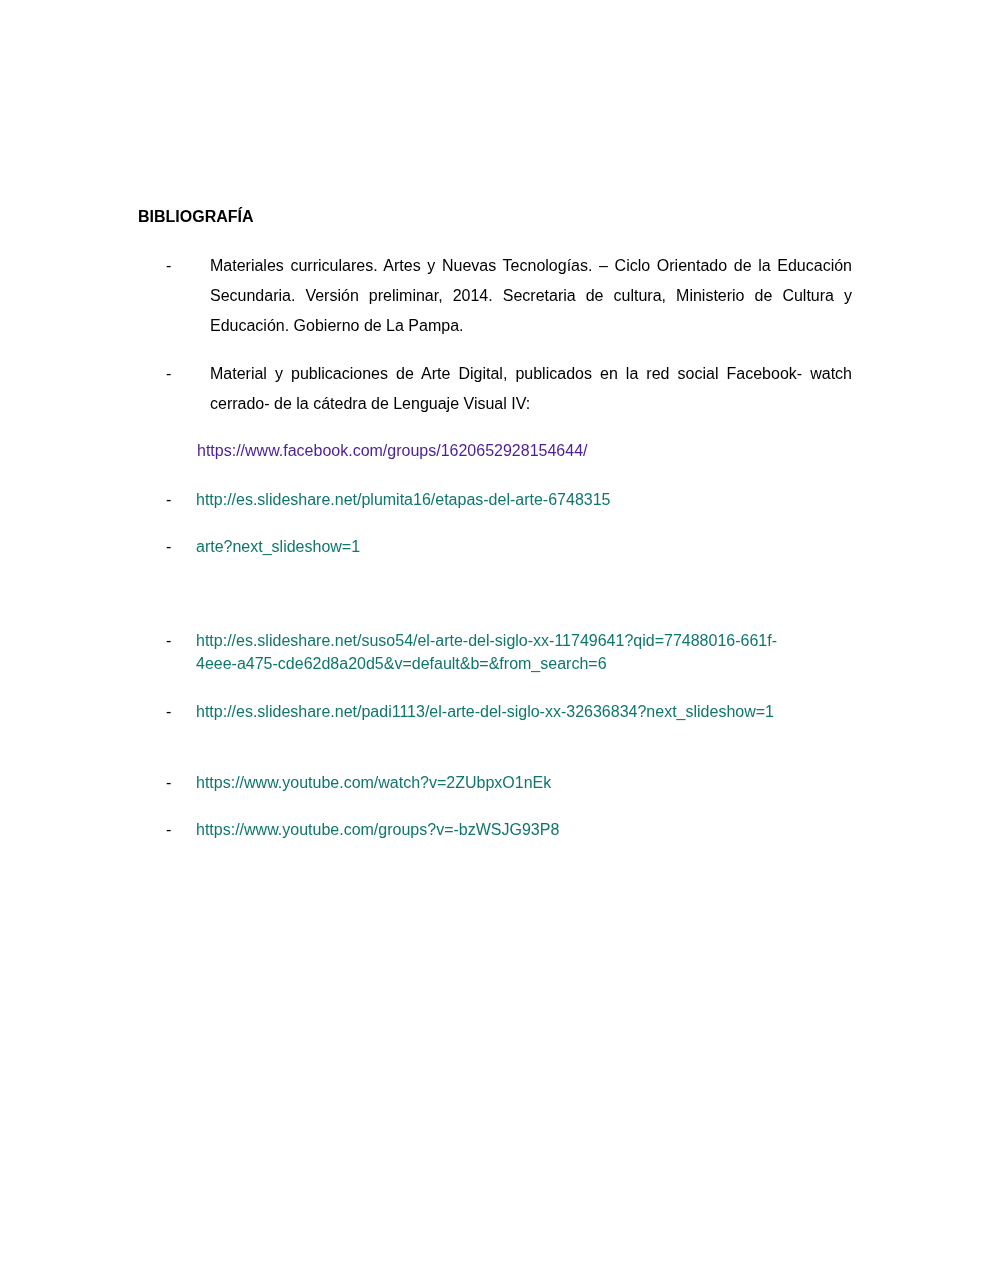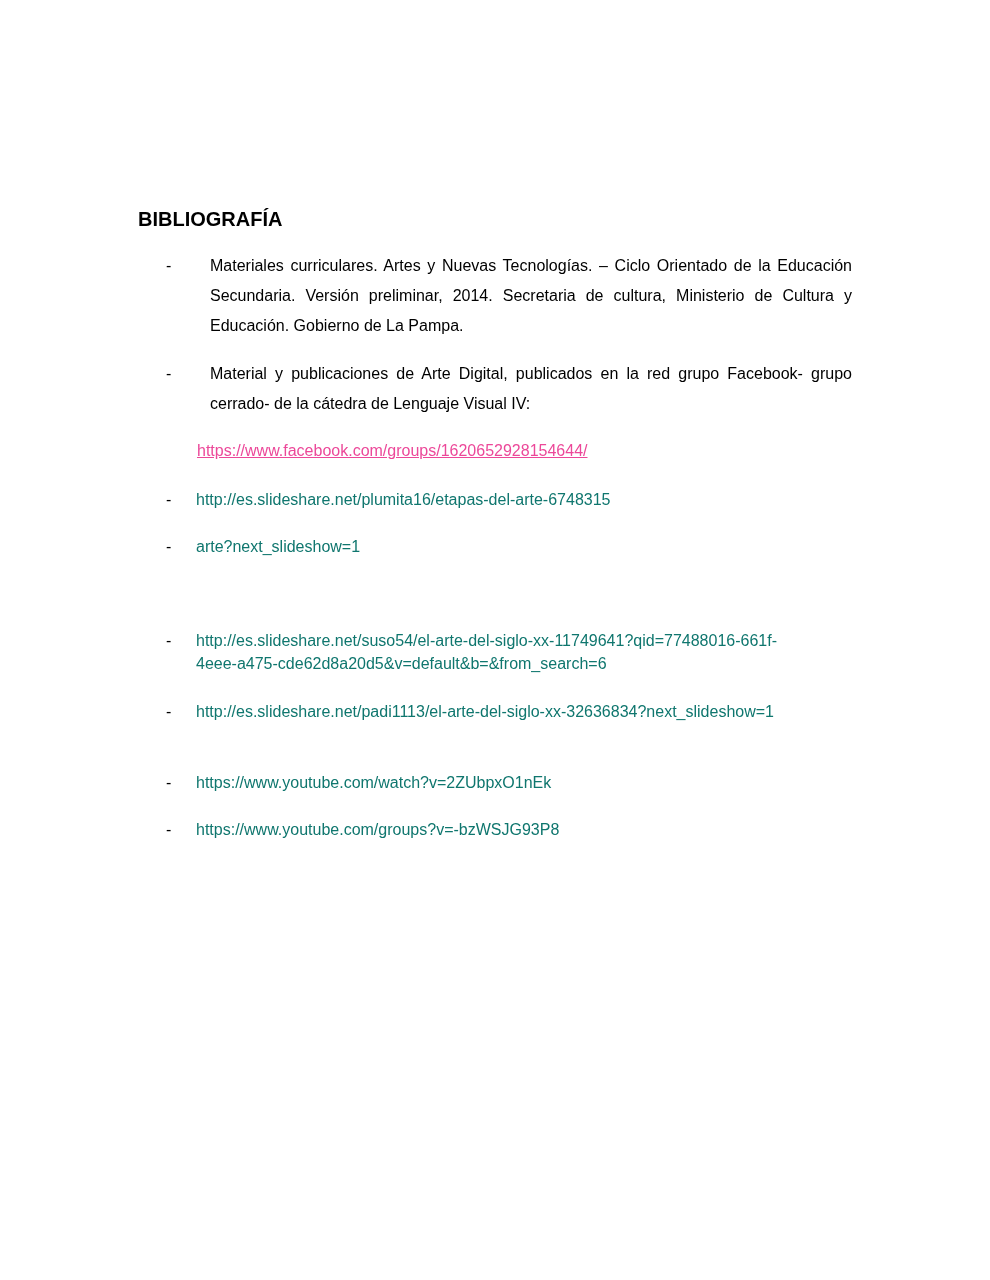--- a/index.html
+++ b/index.html
@@ -18,21 +18,21 @@
     .page {
       position: absolute;
       left: 0; top: 0;
       width: 990px; height: 1280px;
       background: #ffffff;
     }
     .heading {
       position: absolute;
       left: 138px;
       top: 208px;
-      font-size: 20px;
+      font-size: 16px;
       font-weight: bold;
       letter-spacing: 0px;
     }
     .entry {
       position: absolute;
       left: 166px;
       width: 686px;
       font-size: 16px;
     }
     .dash {
@@ -50,41 +50,40 @@
       color: #0f766e;
       margin-left: 30px;
       display: block;
       line-height: 23px;
       word-break: break-all;
     }
     .link-indented {
       position: absolute;
       left: 197px;
       font-size: 16px;
-      color: #ec4899;
-      text-decoration: underline;
+      color: #4c1d95;
     }
     .dash-line { line-height: 23px; }
     .dash-text { line-height: 30px; }
   </style>
 </head>
 <body>
 
 <div class="page">
 
   <div class="heading">BIBLIOGRAFÍA</div>
 
   <div class="entry" style="top:251px;">
     <span class="dash dash-text">-</span>
     <div class="body-text">Materiales curriculares. Artes y Nuevas Tecnologías. – Ciclo Orientado de la Educación Secundaria. Versión preliminar, 2014. Secretaria de cultura, Ministerio de Cultura y Educación. Gobierno de La Pampa.</div>
   </div>
 
   <div class="entry" style="top:359px;">
     <span class="dash dash-text">-</span>
-    <div class="body-text">Material y publicaciones de Arte Digital, publicados en la red grupo Facebook- grupo cerrado- de la cátedra de Lenguaje Visual IV:</div>
+    <div class="body-text">Material y publicaciones de Arte Digital, publicados en la red social Facebook- watch cerrado- de la cátedra de Lenguaje Visual IV:</div>
   </div>
 
   <a class="link-indented" style="top:442px;">https://www.facebook.com/groups/1620652928154644/</a>
 
   <div class="entry" style="top:488px;">
     <span class="dash dash-line">-</span>
     <a class="link">http://es.slideshare.net/plumita16/etapas-del-arte-6748315</a>
   </div>
 
   <div class="entry" style="top:535px;">

